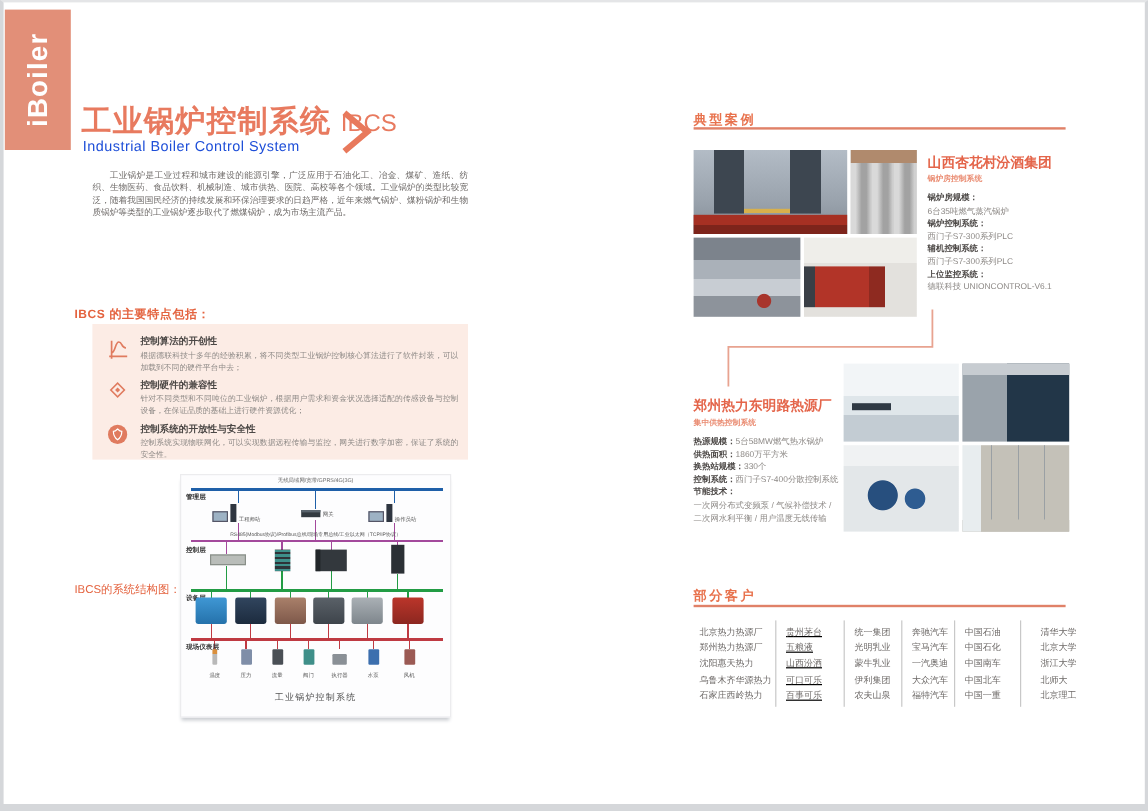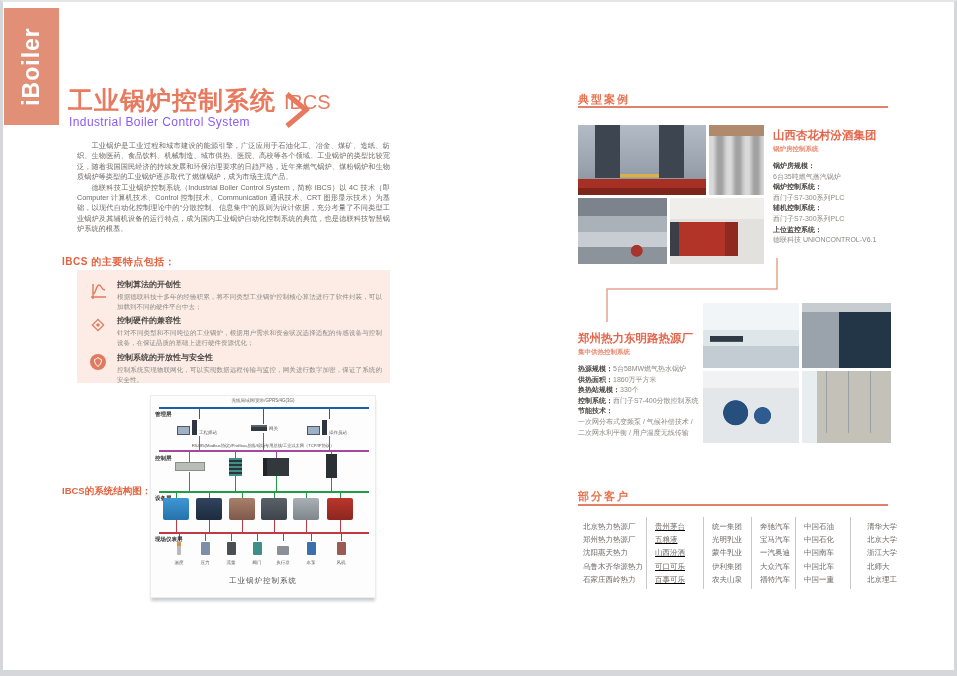--- a/index.html
+++ b/index.html
@@ -11,40 +11,40 @@
 
   
   .iboiler-tab { position:absolute; left:4px; top:8px; width:55px; height:117px; background:#e28f78;
                  display:flex; align-items:center; justify-content:center; }
   .iboiler-text { transform:rotate(-90deg); color:#fff; font-size:23px; font-weight:bold; letter-spacing:1px; white-space:nowrap; }
 
   
   .title-row { position:absolute; left:68px; top:84px; width:320px; }
   .main-title { color:#e87a5f; font-size:25px; font-weight:bold; letter-spacing:1px; }
   .main-title .abbr { font-size:20px; font-weight:normal; letter-spacing:0; }
-  .sub-title { position:absolute; left:69px; top:115px; color:#8b5cf6; font-size:12px; letter-spacing:0.4px; }
+  .sub-title { position:absolute; left:69px; top:115px; color:#1d4ed8; font-size:12px; letter-spacing:0.4px; }
   .chevron { position:absolute; left:284px; top:90px; }
 
   
   .intro { position:absolute; left:77px; top:141px; width:313px; font-size:7.2px; line-height:10.4px;
            color:#6e6a68; text-align:justify; }
   .intro p { text-indent:2em; }
 
   
   .feat-heading { position:absolute; left:62px; top:255px; color:#e4633f; font-size:10px; font-weight:bold; letter-spacing:0.5px; }
   .feat-box { position:absolute; left:77px; top:270px; width:313px; height:113px; background:#fcece5; }
   .feat { position:absolute; left:8px; right:8px; display:flex; gap:6px; }
   .f1 { top:9px; } .f2 { top:45px; } .f3 { top:82px; }
   .ficon { width:26px; display:flex; justify-content:center; padding-top:1px; }
   .ftext { flex:1; }
   .ft { font-size:8px; font-weight:bold; color:#4c4846; margin-bottom:2px; }
   .fd { font-size:6.5px; line-height:9.5px; color:#8d8986; text-align:justify; }
 
   
-  .struct-label { position:absolute; left:62px; top:485px; color:#e4633f; font-size:9.5px; font-weight:bold; }
+  .struct-label { position:absolute; left:62px; top:485px; color:#e4633f; font-size:9.5px; font-weight:normal; }
   .diagram { position:absolute; left:150px; top:395px; width:226px; height:203px; background:#fdfdfe;
              border:1px solid #ececee; box-shadow:0 4px 3px -1px #c9ccd1; }
   .dg-wlabel { position:absolute; top:2px; left:0; right:0; text-align:center; font-size:4.5px; color:#666; }
   .dg-buslabel { position:absolute; top:47px; left:0; right:0; text-align:center; font-size:4.2px; color:#555; }
   .dg-layer { position:absolute; left:4px; font-size:5.5px; color:#333; font-weight:bold; }
   .ly1 { top:15px; } .ly2 { top:59px; } .ly3 { top:99px; } .ly4 { top:140px; }
   .ws { position:absolute; display:flex; align-items:flex-end; gap:2px; }
   .mon { width:13px; height:9px; border:1px solid #556; background:#9db2c4; }
   .tow { width:5px; height:15px; background:#2e3540; }
   .gwbox { width:16px; height:6px; background:#333a40; border-top:2px solid #5a646d; }
@@ -153,21 +153,20 @@
     <span class="main-title"><span>工业锅炉控制系统</span>
     <span class="abbr">IBCS</span></span>
   </div>
   <div class="sub-title">Industrial Boiler Control System</div>
   <svg class="chevron" width="26" height="40">
     <polyline points="3,4 22,20 3,36" fill="none" stroke="#e8795c" stroke-width="5"></polyline>
   </svg>
 
   <div class="intro">
     <p>工业锅炉是工业过程和城市建设的能源引擎，广泛应用于石油化工、冶金、煤矿、造纸、纺织、生物医药、食品饮料、机械制造、城市供热、医院、高校等各个领域。工业锅炉的类型比较宽泛，随着我国国民经济的持续发展和环保治理要求的日趋严格，近年来燃气锅炉、煤粉锅炉和生物质锅炉等类型的工业锅炉逐步取代了燃煤锅炉，成为市场主流产品。</p>
-    <p>德联科技工业锅炉控制系统（Industrial Boiler Control System，简称 IBCS）以 4C 技术（即 Computer 计算机技术、Control 控制技术、Communication 通讯技术、CRT 图形显示技术）为基础，以现代自动化控制理论中的“分散控制、信息集中”的原则为设计依据，充分考量了不同类型工业锅炉及其辅机设备的运行特点，成为国内工业锅炉自动化控制系统的典范，也是德联科技智慧锅炉系统的根基。</p>
   </div>
 
   <div class="feat-heading">IBCS 的主要特点包括：</div>
   <div class="feat-box">
     <div class="feat f1">
       <div class="ficon">
         <svg width="20" height="20">
             <path d="M3,17 H18 M5,19 V4 M5,14 C8,14 8,5 11,5 C14,5 13,10 17,10" stroke="#e07b5f" fill="none" stroke-width="1.4"></path>
           </svg>
       </div>

